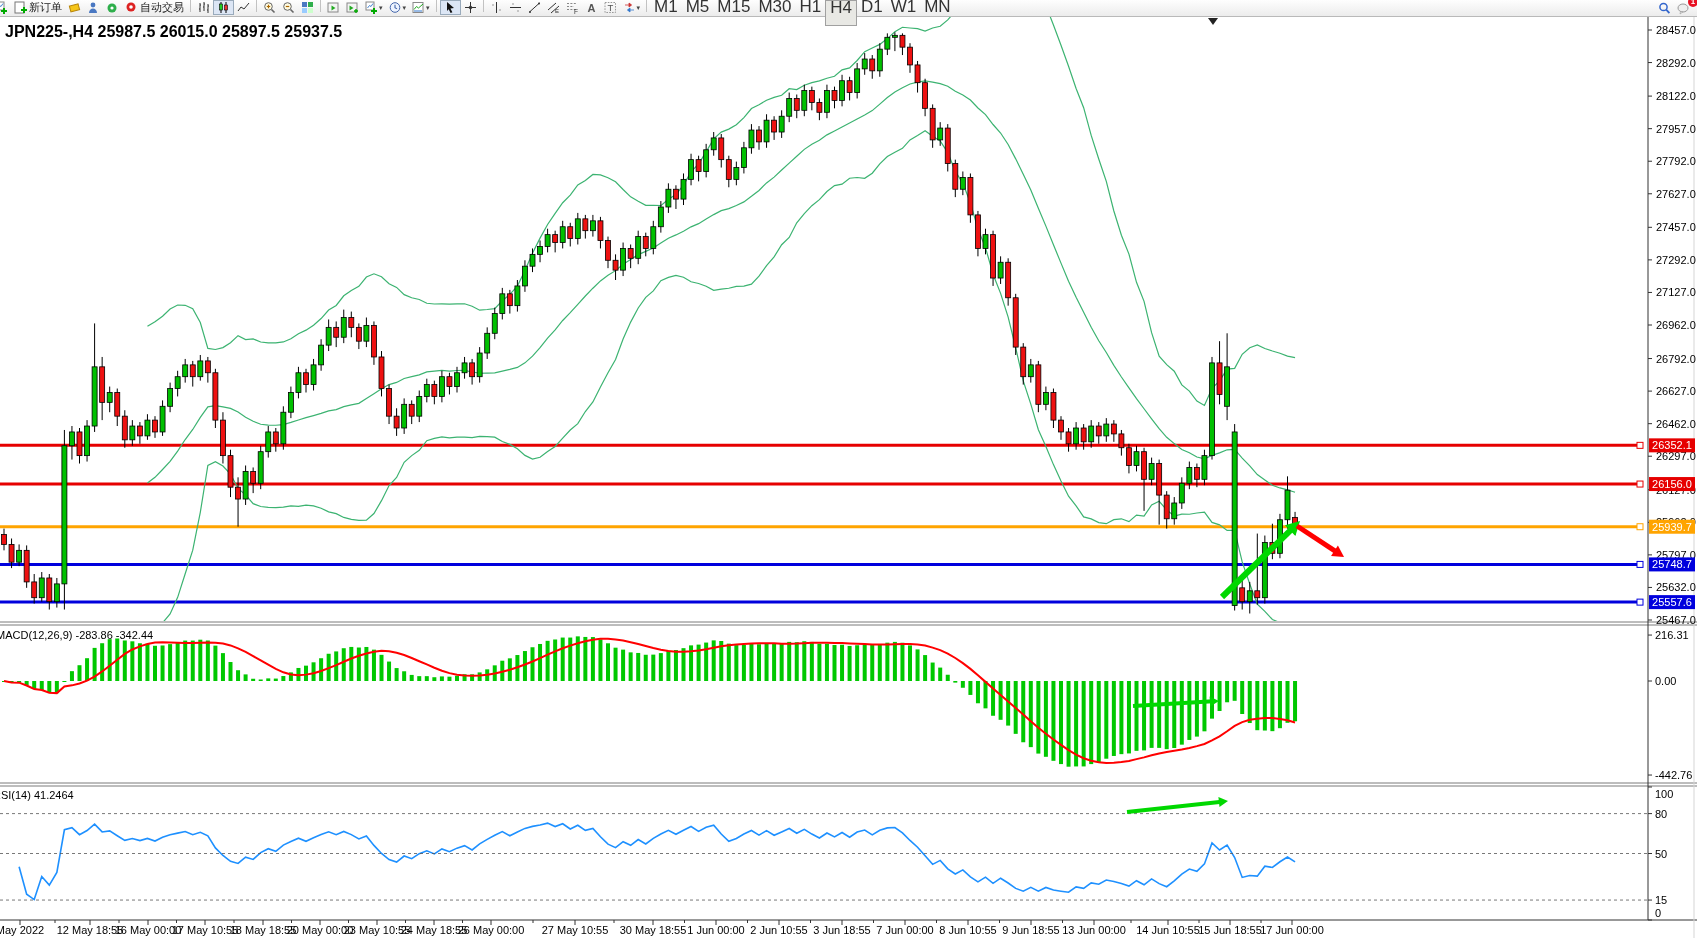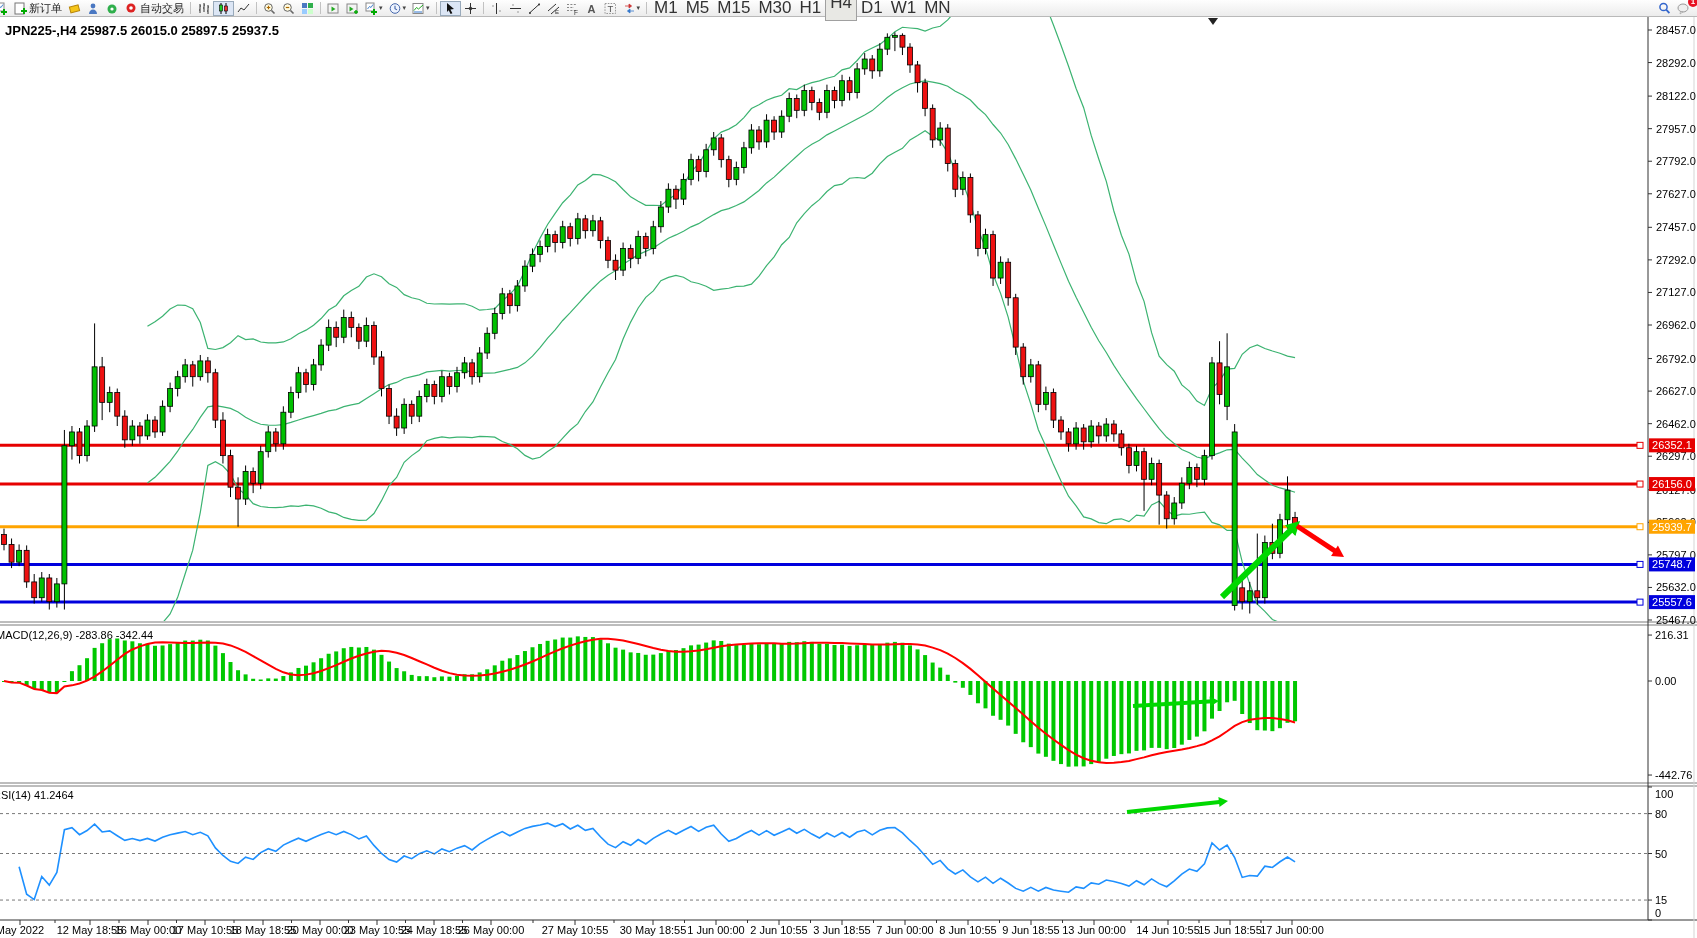--- a/index.html
+++ b/index.html
@@ -1,31 +1,31 @@
 <!DOCTYPE html>
 <html><head>
 <meta charset="utf-8">
 <style>
   html,body{margin:0;padding:0;width:1697px;height:938px;overflow:hidden;background:#fff;
     font-family:"Liberation Sans",sans-serif;}
   #toolbar{position:absolute;left:0;top:0;width:1697px;height:16px;
     background:linear-gradient(#fefefe,#ececec);border-bottom:1px solid #b9b9b9;
-    display:flex;align-items:center;font-size:11px;color:#222;z-index:5;}
+    display:flex;font-size:11px;color:#222;z-index:5;}
   .tb-btn{display:flex;align-items:center;height:15px;padding:0 3px;cursor:default;}
   .tb-btn.active{background:#dce6f5;border:1px solid #9ab;box-sizing:border-box;}
   .tb-btn .lbl{margin-left:2px;white-space:nowrap;}
   .tb-sep{width:1px;height:12px;background:#c2c2c2;margin:0 3px;}
   .tb-caret{font-size:7px;color:#444;margin-left:1px;}
   .tf-btn{padding:0 4px;height:14px;line-height:14px;color:#333;font-size:17px;}
   .tf-btn.active{background:#e8e8e4;border:1px solid #a0a0a0;box-sizing:border-box;height:26px;line-height:13px;}
   #tb-right{margin-left:auto;display:flex;align-items:center;margin-right:4px;}
   .badge{position:absolute;top:-4px;right:-5px;width:10px;height:10px;border-radius:50%;
     background:#e81123;color:#fff;font-size:8px;line-height:10px;text-align:center;font-weight:bold;}
   .overlay-text{position:absolute;color:#000;white-space:nowrap;z-index:3;}
-  #chart-title{left:5px;top:23px;font-size:13px;font-weight:bold;}
+  #chart-title{left:5px;top:23px;font-size:16px;font-weight:bold;}
   #macd-label{left:-4px;top:629px;font-size:11px;}
   #rsi-label{left:-7px;top:789px;font-size:11px;}
   svg text{font-family:"Liberation Sans",sans-serif;}
 </style>
 </head>
 <body>
 
 <div id="toolbar">
     <div class="tb-btn" style="margin-left: -8px;">
       <svg width="13" height="13" viewBox="0 0 13 13">

